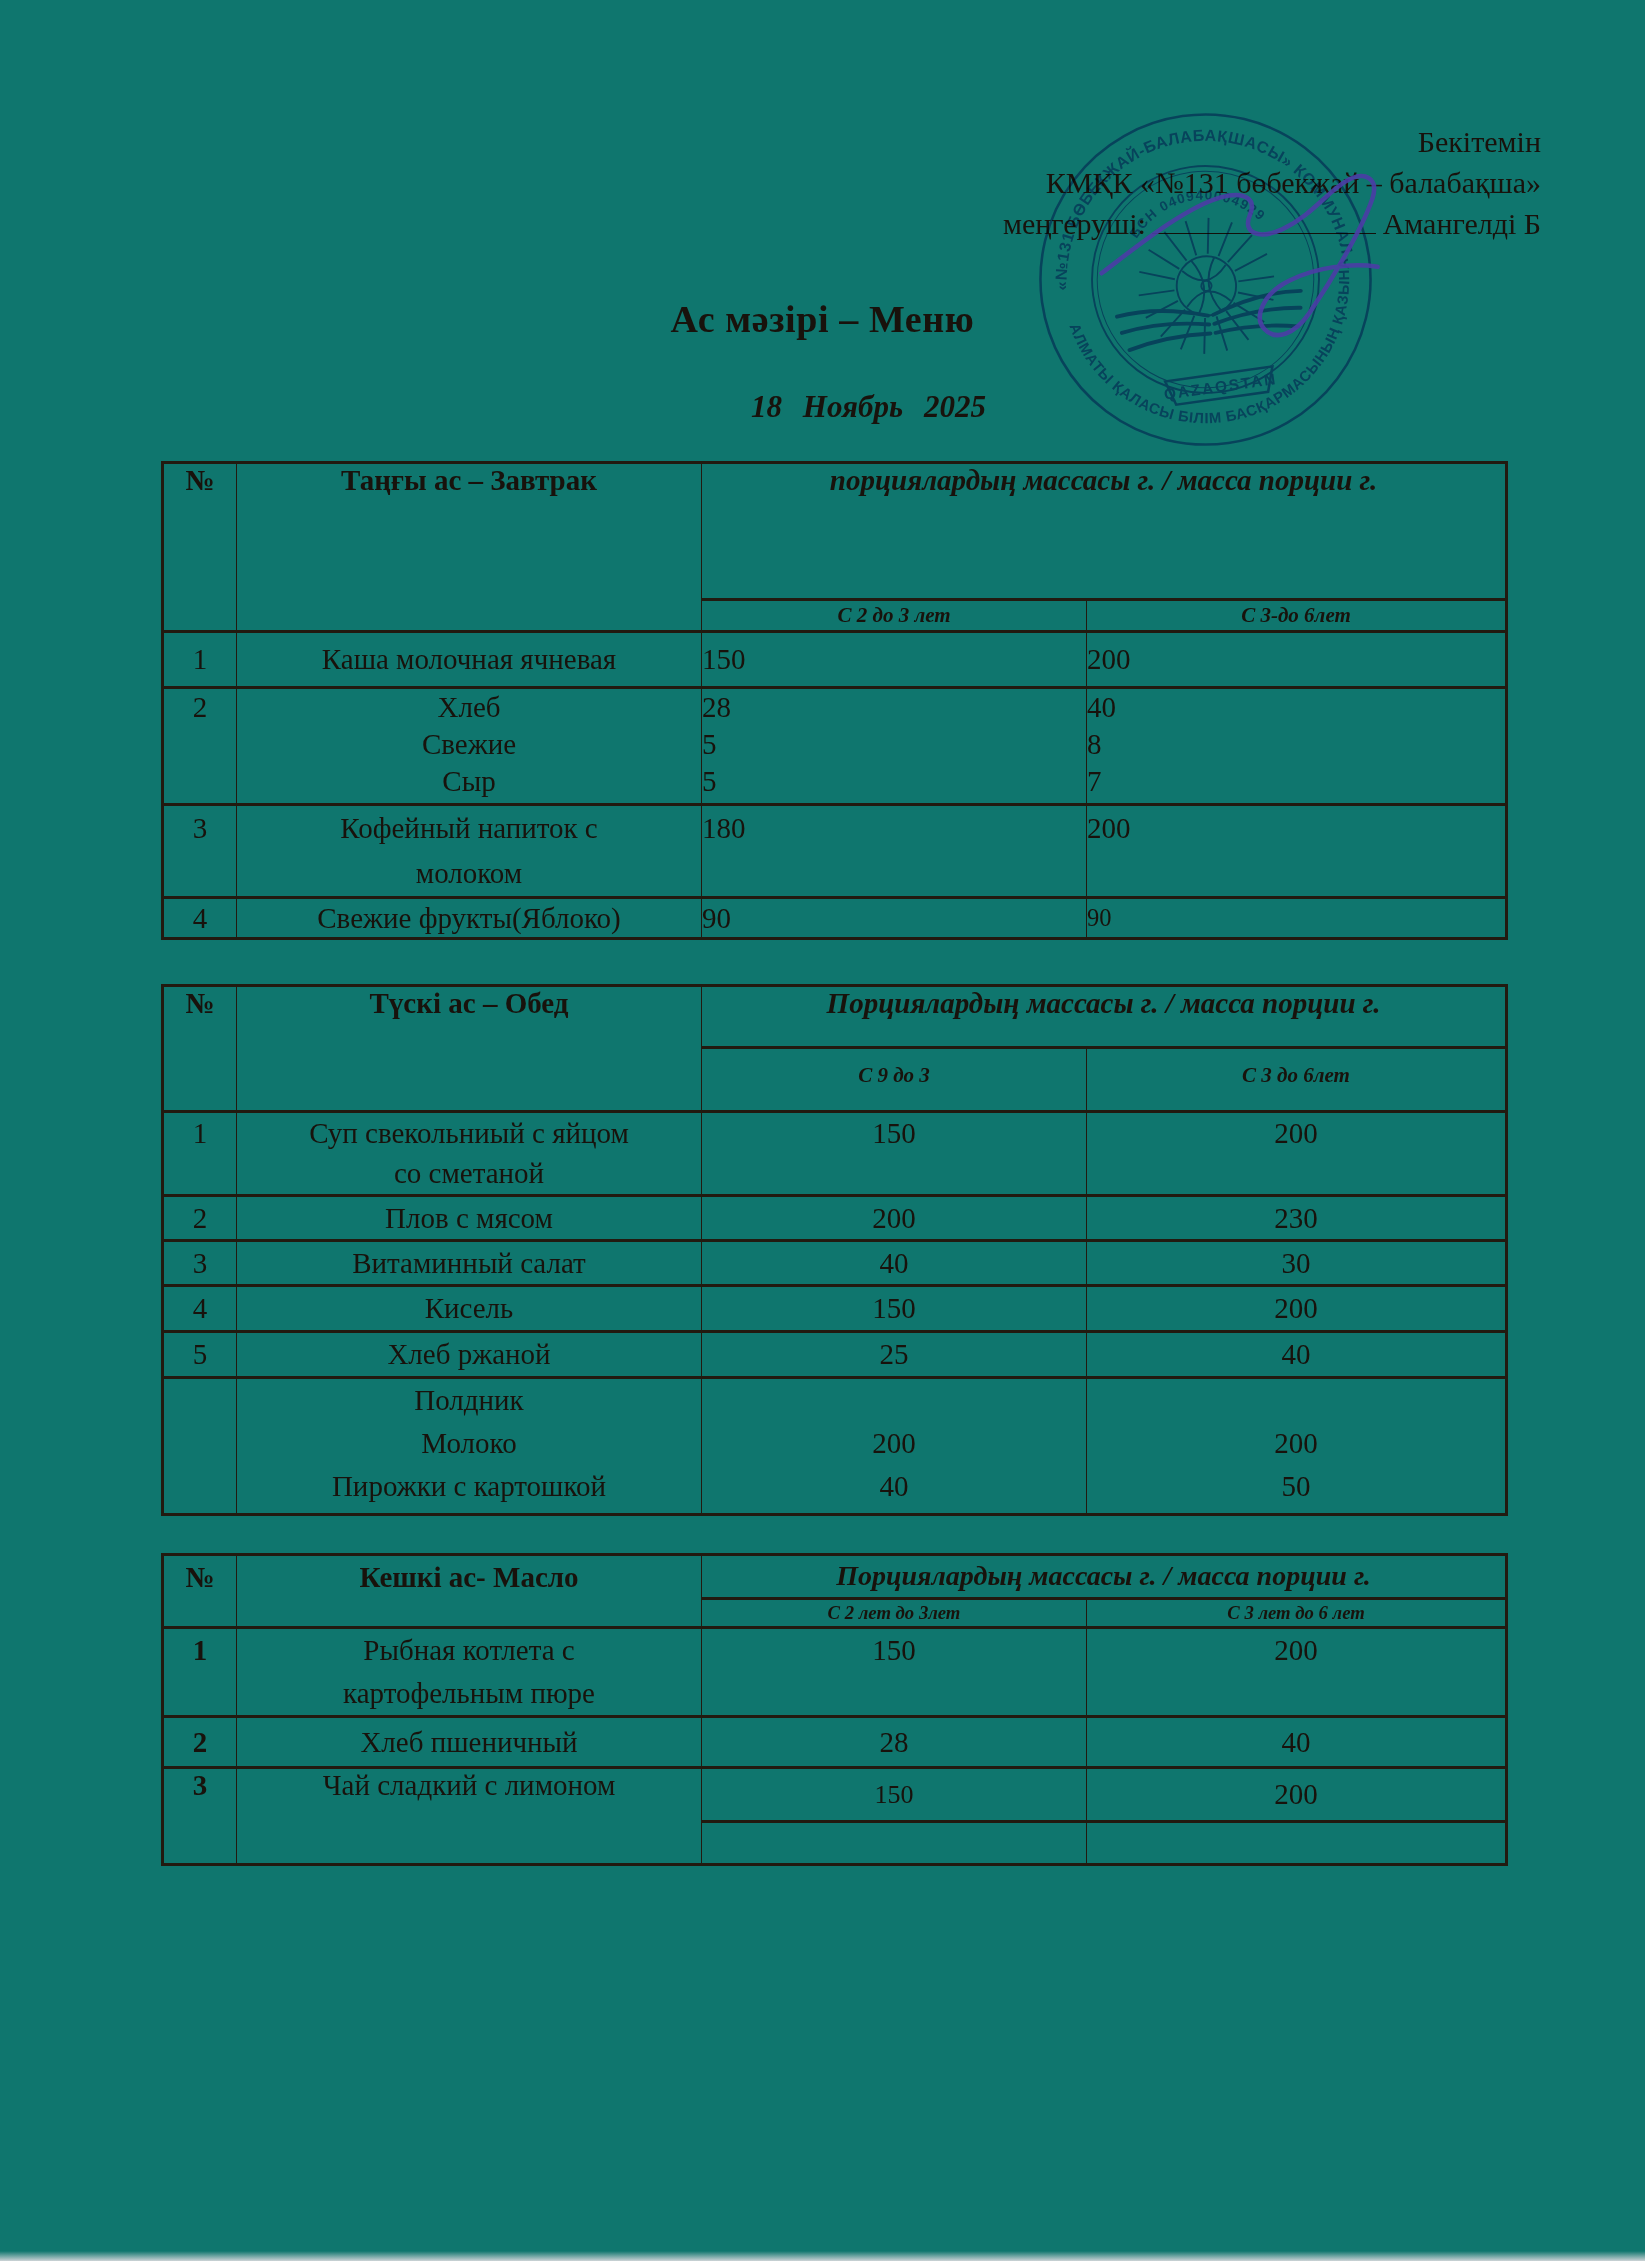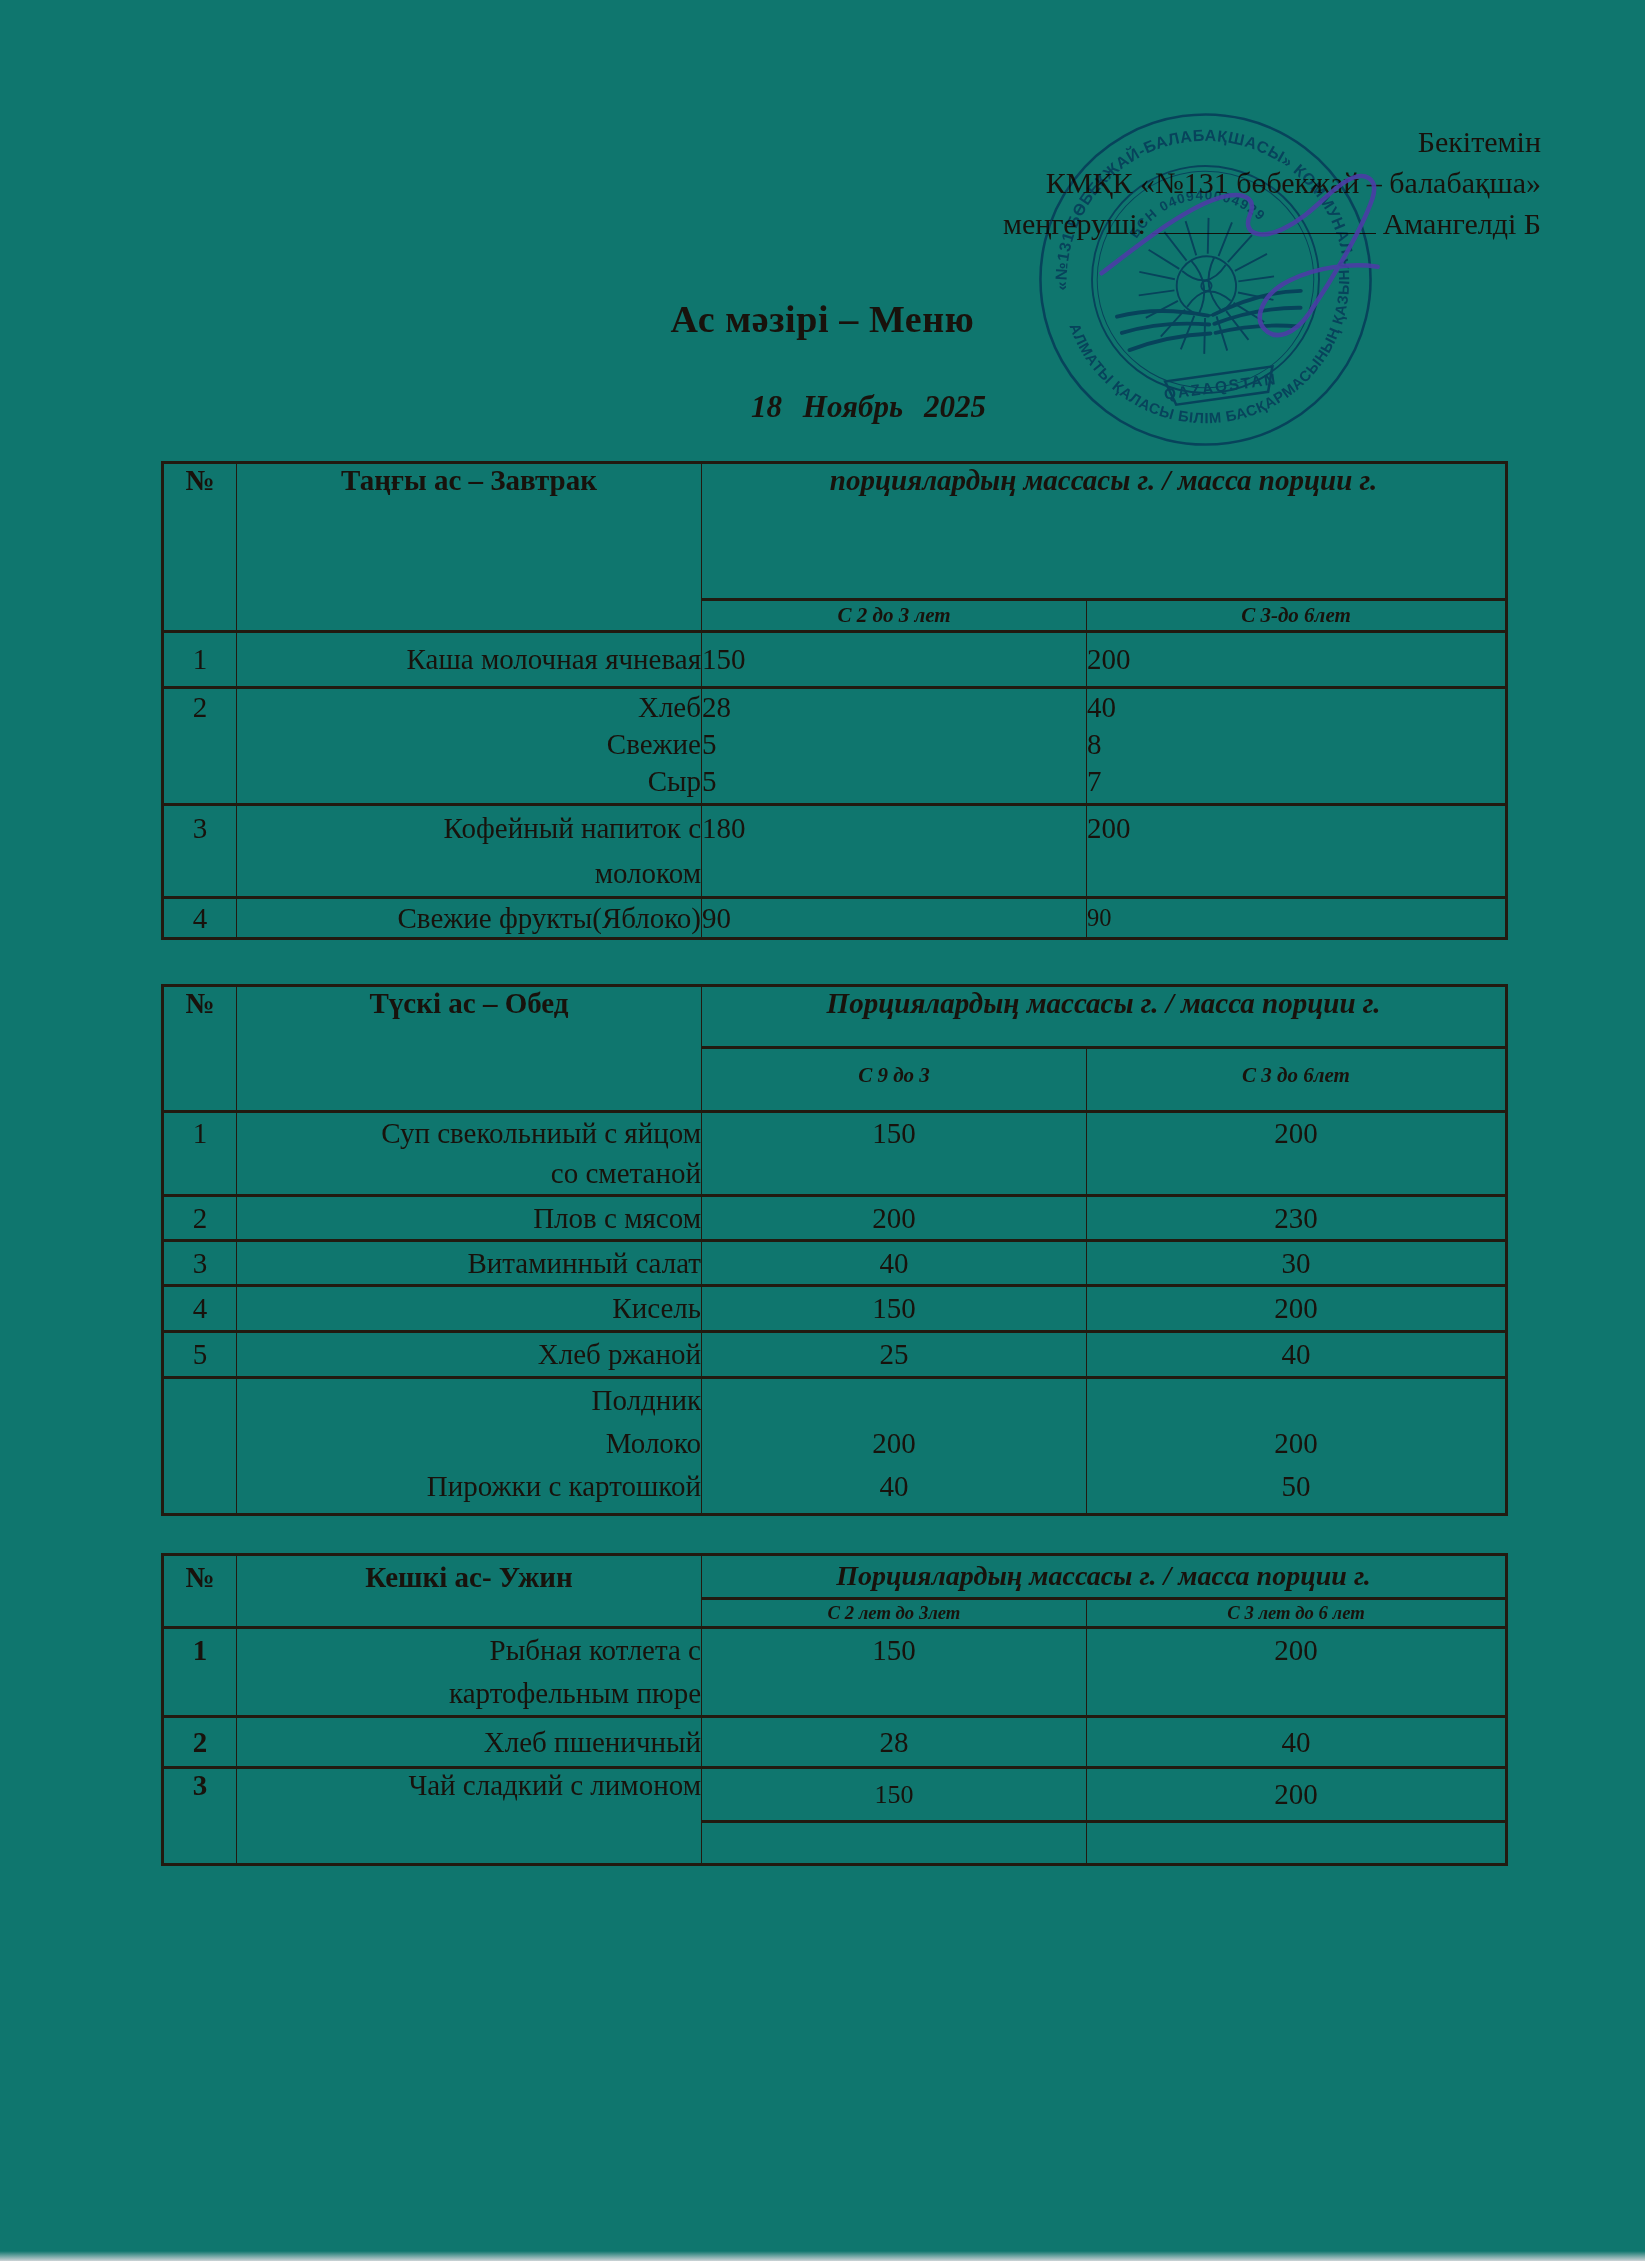--- a/index.html
+++ b/index.html
@@ -46,21 +46,21 @@
   .hdr td { vertical-align:top; }
   .no-h   { font-weight:700; font-size:30px; text-align:center; padding-top:9px; }
   .meal-h { font-weight:700; font-size:32px; text-align:center; padding-top:6.4px; }
   .mass-h { font-weight:700; font-style:italic; font-size:30px; text-align:center; padding-top:6.4px; }
   .sub td { font-weight:700; font-style:italic; text-align:center; vertical-align:middle; font-size:21px; }
   .t2 .sub td { vertical-align:top; padding-top:14px; }
   .t3 .sub td { font-size:18.7px; }
   .t3 .mass-h { font-size:28px; padding-top:3.9px; }
   .t3 .meal-h, .t3 .no-h { padding-top:5.2px; }
   .noc   { text-align:center; vertical-align:middle; }
-  .namec { text-align:right; padding-left:18px; vertical-align:middle; }
+  .namec { text-align:center; padding-left:18px; vertical-align:middle; }
   .vleft { text-align:left; padding-left:11.6px; vertical-align:middle; }
   .vcent { text-align:center; vertical-align:middle; }
   .vtop  { vertical-align:top; }  .pt8  { padding-top:5.2px; }
   .pt10 { padding-top:6.4px; } .pt14 { padding-top:9px; } .pt16 { padding-top:10.3px; }
   .line { display:block; }
   .b { font-weight:400; }
   .t1r2 .line { height:37px; line-height:37px; }
   .t1r3 .line { height:45px; line-height:45px; }
   .t2r1 .line { height:40px; line-height:40px; }
   .t2r6 .line { height:43px; line-height:43px; }
@@ -276,21 +276,21 @@
   <table class="menu t3" style="top:1553px">
     <colgroup>
         <col style="width:74px">
         <col style="width:465px">
         <col style="width:385px">
         <col style="width:420px">
       </colgroup>
     <tbody>
       <tr class="hdr" style="height:44px">
         <td class="no-h" rowspan="2">№</td>
-        <td class="meal-h" rowspan="2">Кешкі ас- Ужин</td>
+        <td class="meal-h" rowspan="2">Кешкі ас- Масло</td>
         <td class="mass-h" colspan="2">Порциялардың массасы г. / масса порции г.</td>
       </tr>
       <tr class="sub" style="height:29px">
         <td>С 2 лет до 3лет</td>
         <td>С 3 лет до 6 лет</td>
       </tr>
       <tr class="t3r1" style="height:88px">
         <td class="noc vtop pt10">
             <span class="line">1</span>
           </td>

